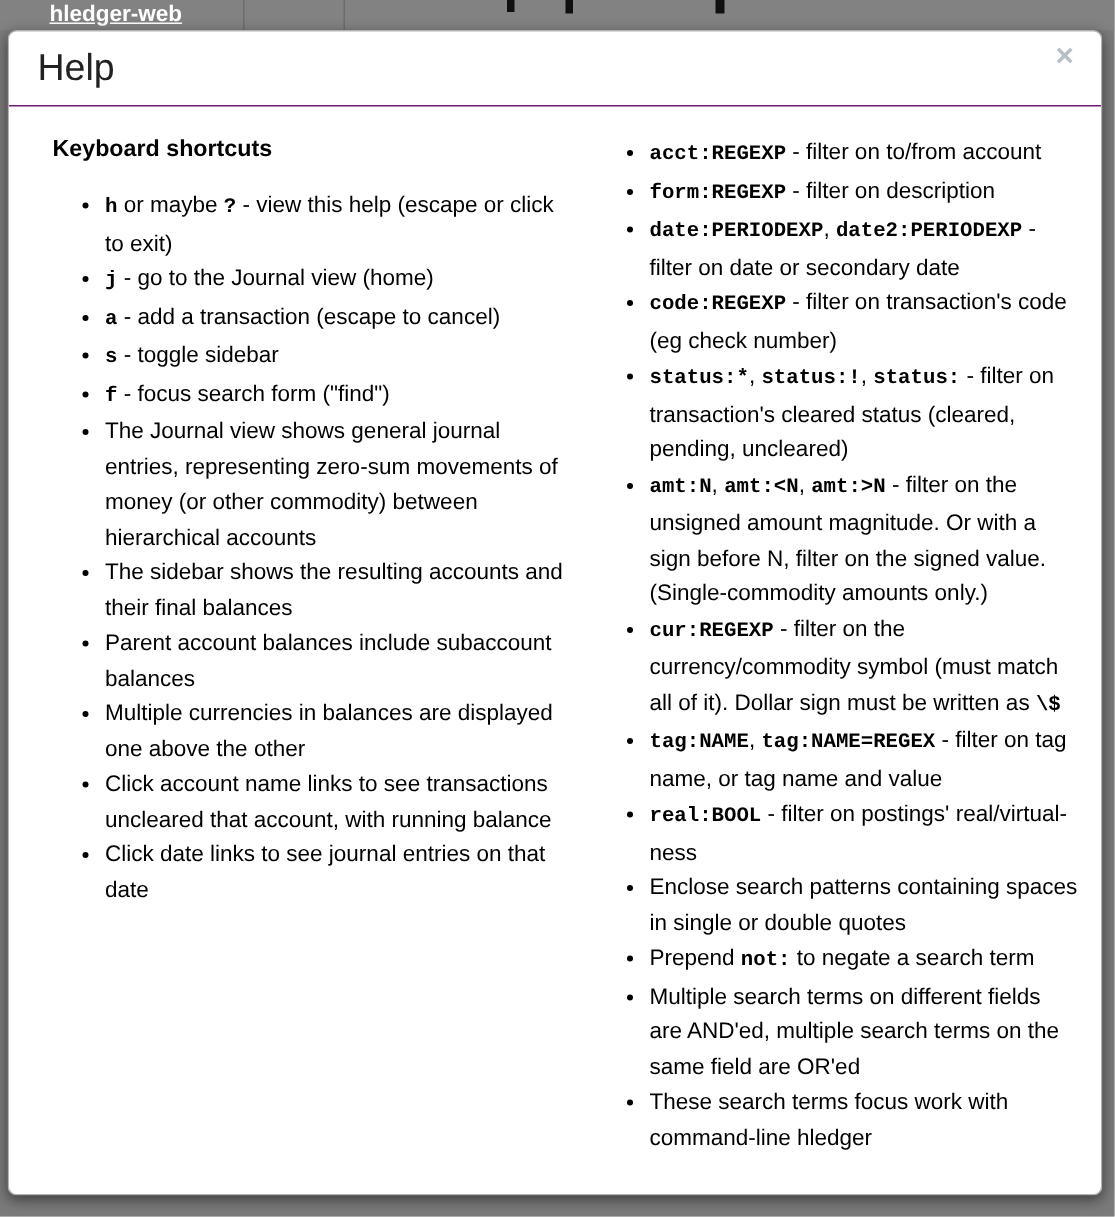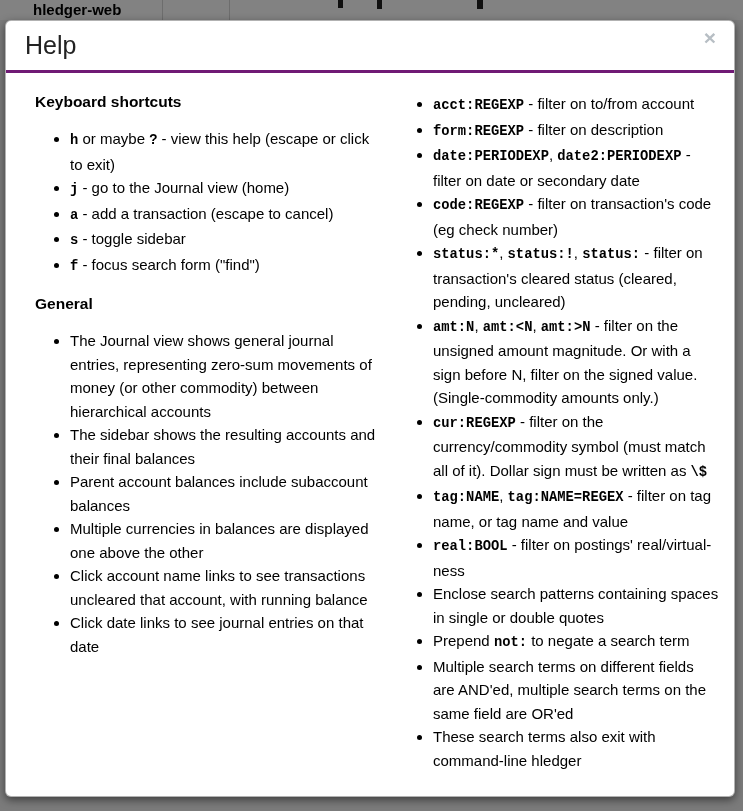--- a/index.html
+++ b/index.html
@@ -11,21 +11,21 @@
     font-family: "Liberation Sans", sans-serif;
     background: #7b7b7b;
   }
 
   
   .backdrop { position: absolute; inset: 0; background: #7b7b7b; }
   .top-strip { position: absolute; top: 0; left: 0; right: 0; height: 20px; background: #828282; }
   .site-link {
     position: absolute; left: 33px; top: 1px;
     font-size: 15px; font-weight: bold;
-    color: #000000; 
+    color: #ffffff; text-decoration: underline;
     cursor: pointer;
   }
   .vline { position: absolute; top: 0; width: 1px; height: 20px; background: rgba(0,0,0,0.16); }
   .vline-1 { left: 162px; }
   .vline-2 { left: 229px; }
   .frag { position: absolute; top: 0; background: #101010; }
   .frag-1 { left: 338px; width: 5px; height: 8px; }
   .frag-2 { left: 377px; width: 5px; height: 9px; }
   .frag-3 { left: 477px; width: 6px; height: 9px; }
 
@@ -35,21 +35,21 @@
     width: 730px; height: 777px;
     background: #ffffff;
     border: 1px solid rgba(0,0,0,0.3);
     border-radius: 6px;
     box-shadow: 0 3px 9px rgba(0,0,0,0.5);
     overflow: hidden;
   }
   .modal-header {
     position: relative;
     padding: 11px 19px 11px 19px;
-    border-bottom: 3px solid #701a75;
+    border-bottom: 1px solid #701a75;
   }
   .modal-title {
     margin: 0;
     font-size: 25px; font-weight: 400;
     line-height: 27px;
     color: #222;
   }
   .close-btn {
     position: absolute; top: 6px; right: 18px;
     background: none; border: none; padding: 0;
@@ -115,21 +115,20 @@
         <h2 class="section-heading">Keyboard shortcuts</h2>
         <ul class="help-list">
             <li><code>h</code> or maybe <code>?</code> - view this help (escape or click to exit)</li>
             <li><code>j</code> - go to the Journal view (home)</li>
             <li><code>a</code> - add a transaction (escape to cancel)</li>
             <li><code>s</code> - toggle sidebar</li>
             <li><code>f</code> - focus search form ("find")</li>
           </ul>
       </section>
       <section>
-        <h2 class="section-heading spaced">General</h2>
         <ul class="help-list">
             <li>The Journal view shows general journal entries, representing zero-sum movements of money (or other commodity) between hierarchical accounts</li>
             <li>The sidebar shows the resulting accounts and their final balances</li>
             <li>Parent account balances include subaccount balances</li>
             <li>Multiple currencies in balances are displayed one above the other</li>
             <li>Click account name links to see transactions uncleared that account, with running balance</li>
             <li>Click date links to see journal entries on that date</li>
           </ul>
       </section>
     </div>
@@ -142,19 +141,19 @@
             <li><code>date:PERIODEXP</code>, <code>date2:PERIODEXP</code> - filter on date or secondary date</li>
             <li><code>code:REGEXP</code> - filter on transaction's code (eg check number)</li>
             <li><code>status:*</code>, <code>status:!</code>, <code>status:</code> - filter on transaction's cleared status (cleared, pending, uncleared)</li>
             <li><code>amt:N</code>, <code>amt:&lt;N</code>, <code>amt:&gt;N</code> - filter on the unsigned amount magnitude. Or with a sign before N, filter on the signed value. (Single-commodity amounts only.)</li>
             <li><code>cur:REGEXP</code> - filter on the currency/commodity symbol (must match all of it). Dollar sign must be written as <code>\$</code></li>
             <li><code>tag:NAME</code>, <code>tag:NAME=REGEX</code> - filter on tag name, or tag name and value</li>
             <li><code>real:BOOL</code> - filter on postings' real/virtual-ness</li>
             <li>Enclose search patterns containing spaces in single or double quotes</li>
             <li>Prepend <code>not:</code> to negate a search term</li>
             <li>Multiple search terms on different fields are AND'ed, multiple search terms on the same field are OR'ed</li>
-            <li>These search terms also exit with command-line hledger</li>
+            <li>These search terms focus work with command-line hledger</li>
           </ul>
       </section>
     </div>
 
   </div>
 </div>
 
 </body></html>

